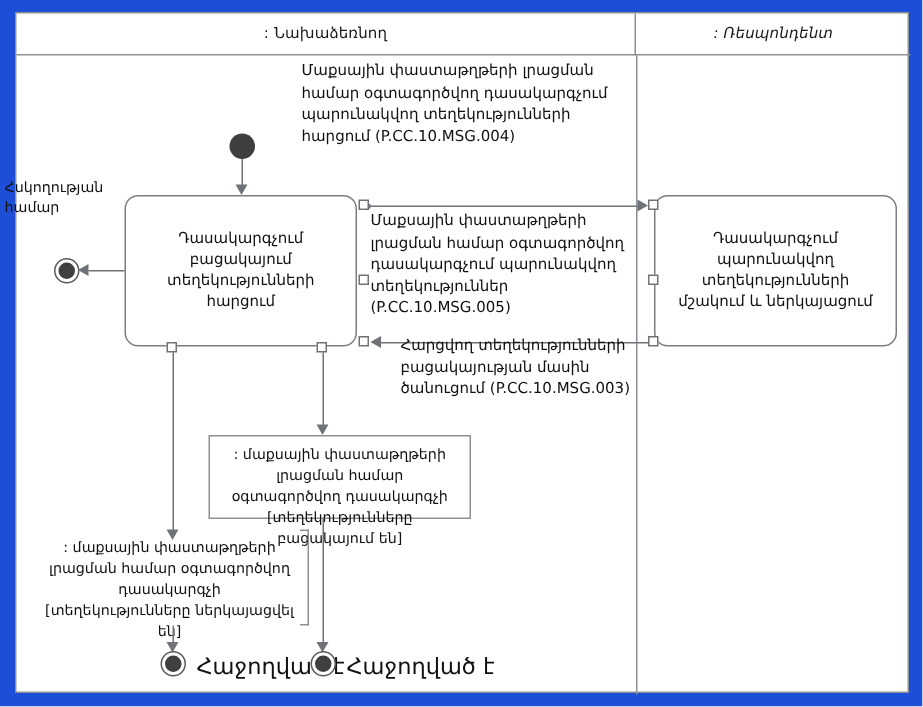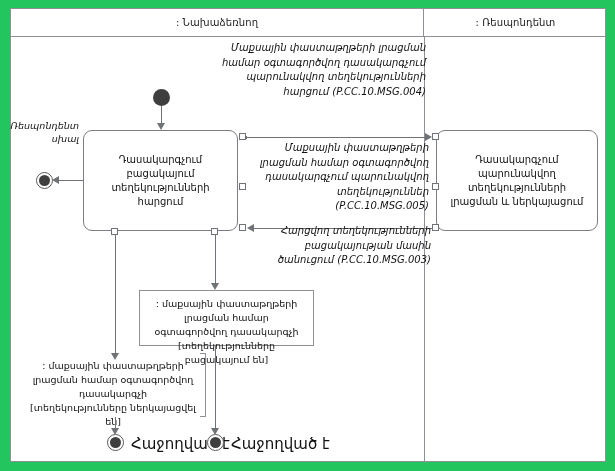--- a/index.html
+++ b/index.html
@@ -8,21 +8,21 @@
     background: #ffffff;
   }
   body {
     font-family: "DejaVu Sans", "Liberation Sans", sans-serif;
     -webkit-font-smoothing: antialiased;
   }
   #canvas {
     position: relative;
     width: 615px;
     height: 471px;
-    background: #22c55e;
+    background: #1d4ed8;
     overflow: hidden;
   }
 
   
   .frame {
     position: absolute;
     left: 10px;
     top: 8px;
     width: 596px;
     height: 454px;
@@ -39,21 +39,21 @@
     box-sizing: border-box;
     border-bottom: 1px solid #8d9094;
     display: flex;
     align-items: center;
     justify-content: center;
     font-size: 10px;
     color: #1a1a1a;
     letter-spacing: .1px;
   }
   .lane-head.left  { left: 0;     width: 413px; border-right: 1px solid #8d9094; }
-  .lane-head.right { left: 413px; width: 183px; }
+  .lane-head.right { left: 413px; width: 183px; font-style: italic; }
 
   .lane-divider {
     position: absolute;
     left: 413px;
     top: 28px;
     width: 1px;
     height: 426px;
     background: #8d9094;
   }
 
@@ -120,22 +120,21 @@
     background: #ffffff;
     box-sizing: border-box;
   }
 
   
   .lbl {
     position: absolute;
     font-size: 9.5px;
     line-height: 13px;
     color: #111111;
-    text-align: right;
-    font-style: italic;
+    text-align: left;
   }
   .lbl.msg { font-size: 10px; line-height: 14.5px; }
 
   
   .note {
     position: absolute;
     box-sizing: border-box;
     font-size: 9.5px;
     line-height: 14px;
     color: #111111;
@@ -193,24 +192,24 @@
     <div class="node-initial" style="left:142px; top:80px;"></div>
 
     <div class="ln-v" style="left:150px; top:97px; height:20px;"></div>
     <div class="arrow down" style="left:146px; top:114px;"></div>
 
     <div class="act" style="left:72px; top:121px; width:155px; height:101px;">
       <span>Դասակարգչում բացակայում տեղեկությունների հարցում</span>
     </div>
 
     <div class="act" style="left:425px; top:121px; width:162px; height:101px;">
-      <span>Դասակարգչում պարունակվող տեղեկությունների լրացման և ներկայացում</span>
-    </div>
-
-    <div class="lbl" style="left:-8px; top:110px; width:76px;">Ռեսպոնդենտ սխալ</div>
+      <span>Դասակարգչում պարունակվող տեղեկությունների մշակում և ներկայացում</span>
+    </div>
+
+    <div class="lbl" style="left:-8px; top:110px; width:76px;">Հսկողության համար</div>
 
     <div class="node-final" style="left:25px; top:163px;"></div>
 
     <div class="ln-h" style="left:48px; top:171px; width:24px;"></div>
     <div class="arrow left" style="left:41px; top:167px;"></div>
 
     <div class="pin" style="left:228px; top:124px;"></div>
     <div class="ln-v" style="left:235px; top:127px; height:3px;"></div>
     <div class="ln-h" style="left:235px; top:128px; width:183px;"></div>
     <div class="arrow right" style="left:414px; top:124px;"></div>
@@ -220,21 +219,21 @@
 
     <div class="pin" style="left:228px; top:174px;"></div>
     <div class="pin" style="left:421px; top:174px;"></div>
     <div class="ln-h" style="left:235px; top:178px; width:0px;"></div>
 
     <div class="pin" style="left:228px; top:215px;"></div>
     <div class="arrow left" style="left:236px; top:215px;"></div>
     <div class="ln-h" style="left:243px; top:219px; width:178px;"></div>
     <div class="pin" style="left:421px; top:215px;"></div>
 
-    <div class="lbl msg" style="left:240px; top:215px; width:180px;">Հարցվող տեղեկությունների բացակայության մասին ծանուցում (P.CC.10.MSG.003)</div>
+    <div class="lbl msg" style="left:256px; top:215px; width:180px;">Հարցվող տեղեկությունների բացակայության մասին ծանուցում (P.CC.10.MSG.003)</div>
 
     <div class="pin" style="left:100px; top:219px;"></div>
     <div class="pin" style="left:200px; top:219px;"></div>
 
     <div class="ln-v" style="left:104px; top:226px; height:120px;"></div>
     <div class="arrow down" style="left:100px; top:344px;"></div>
 
     <div class="ln-v" style="left:204px; top:226px; height:50px;"></div>
     <div class="arrow down" style="left:200px; top:274px;"></div>
 

